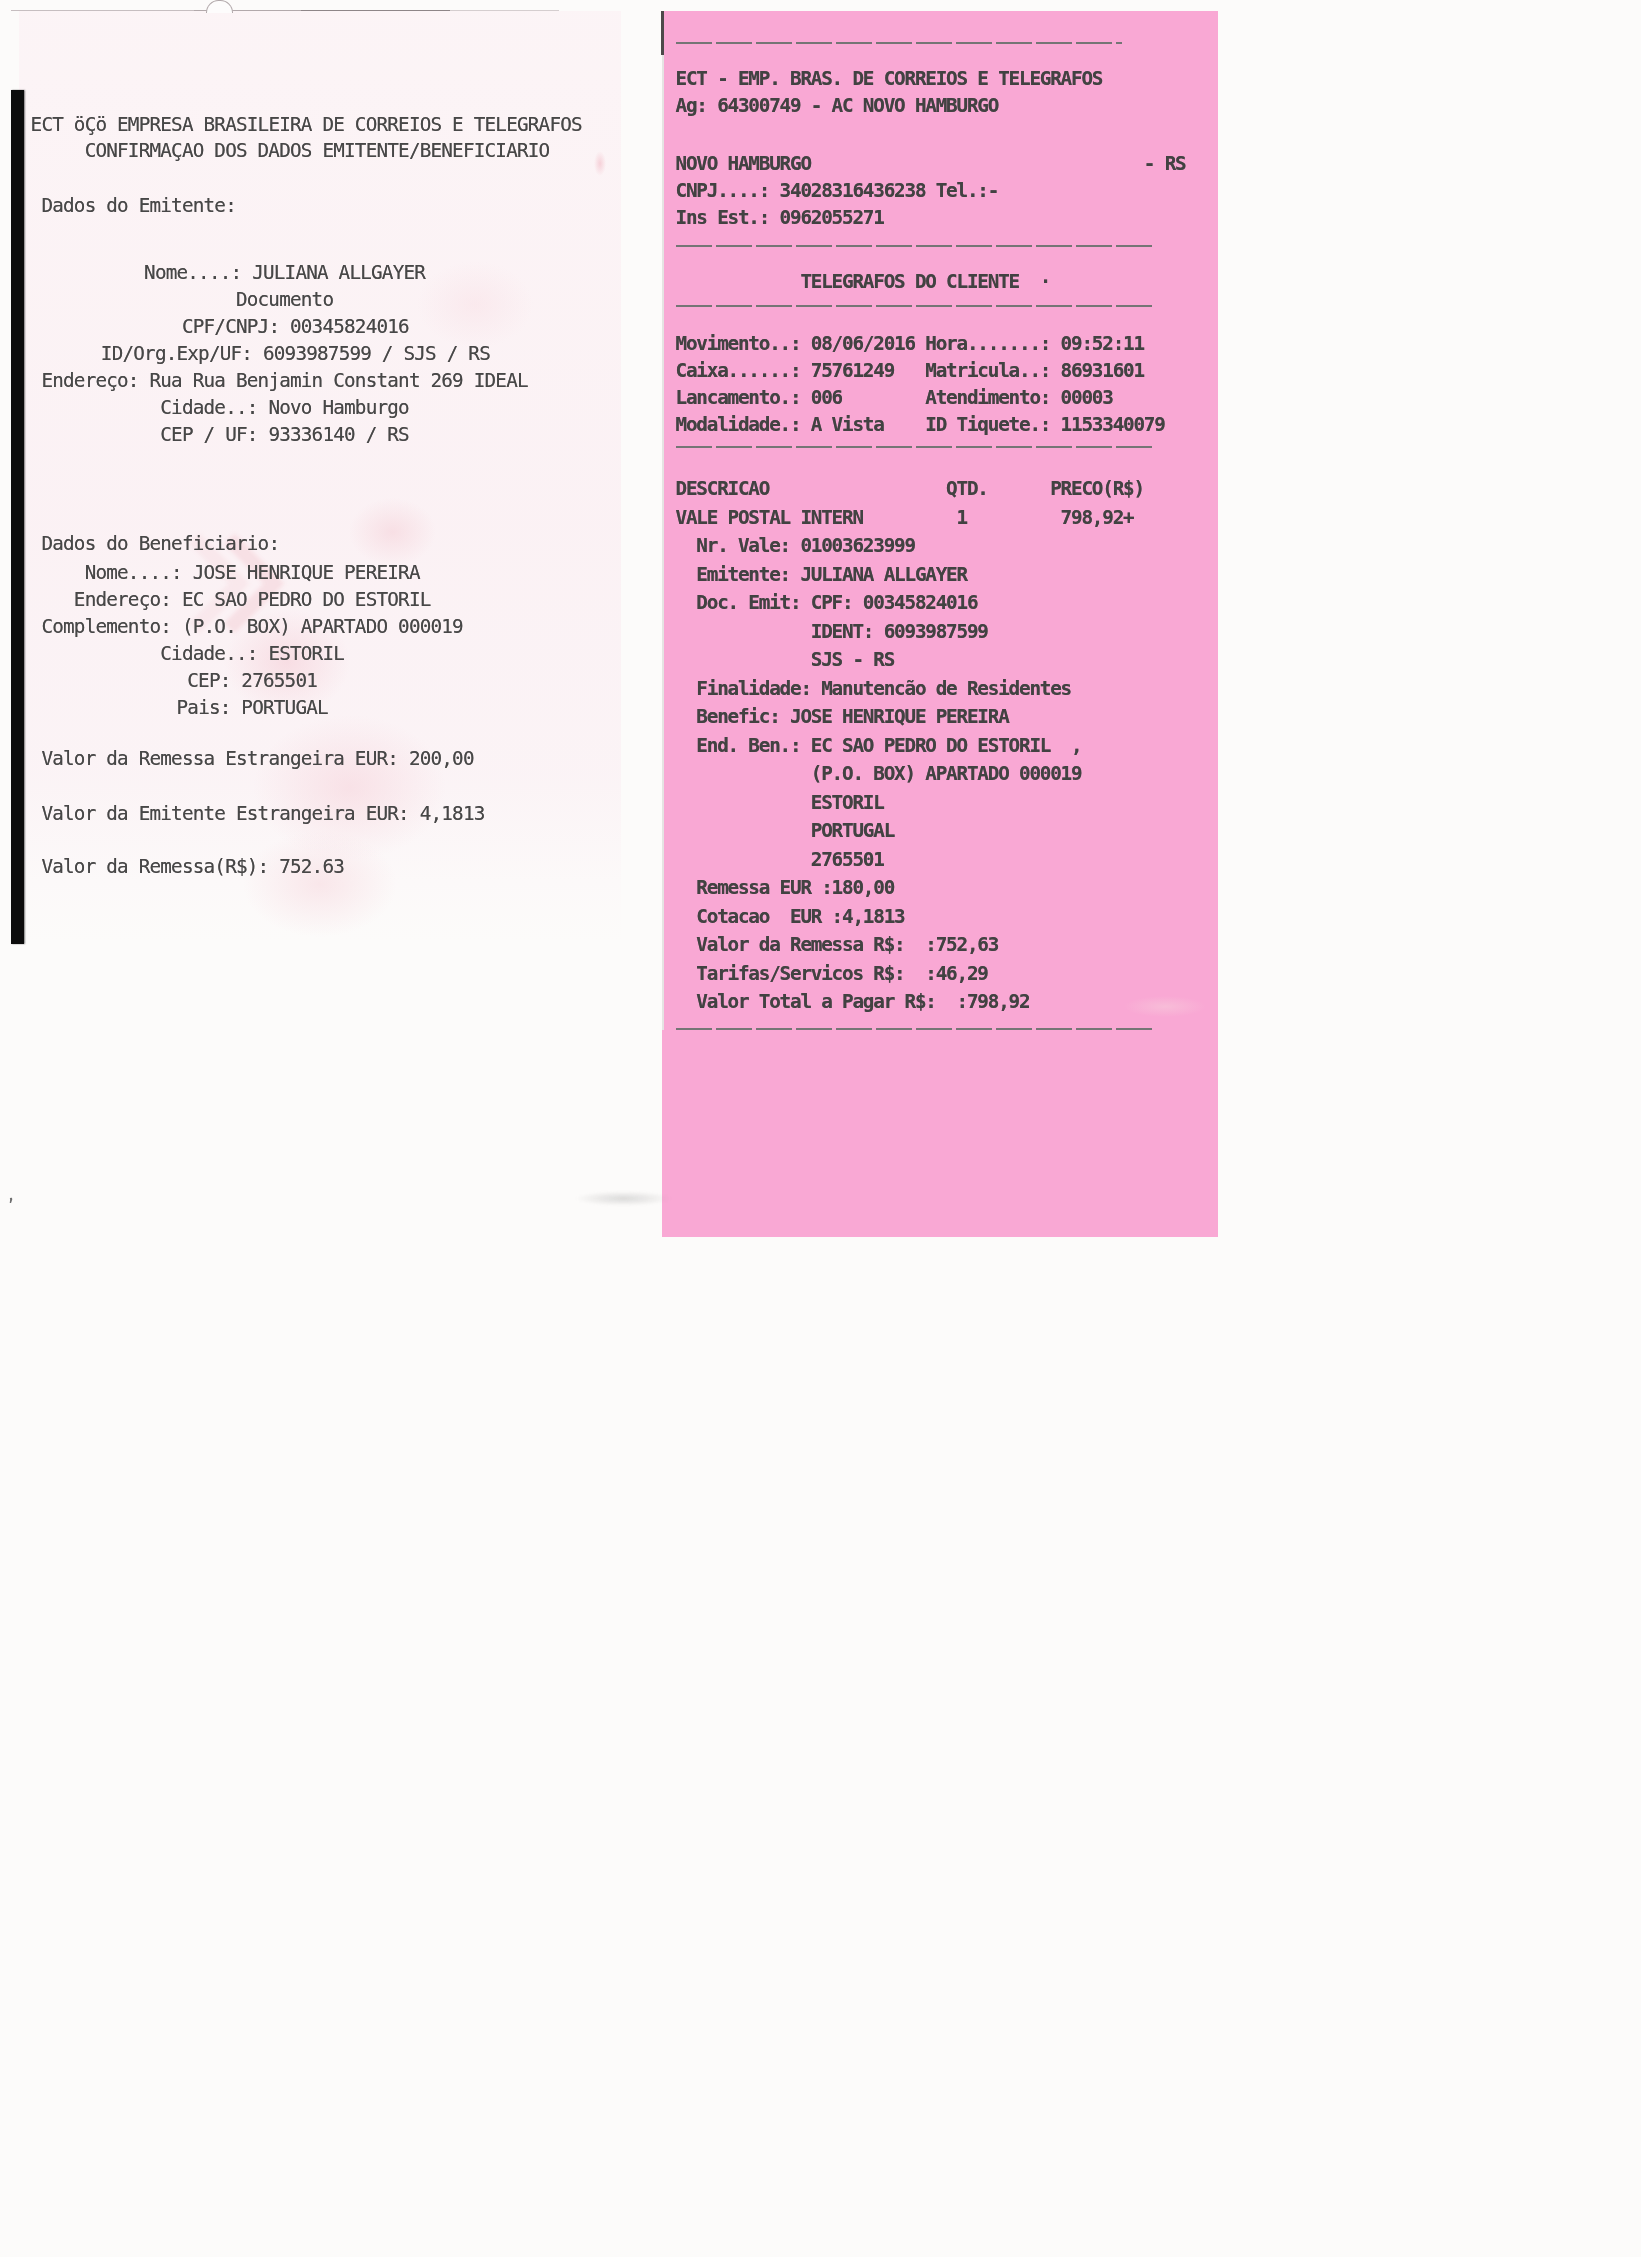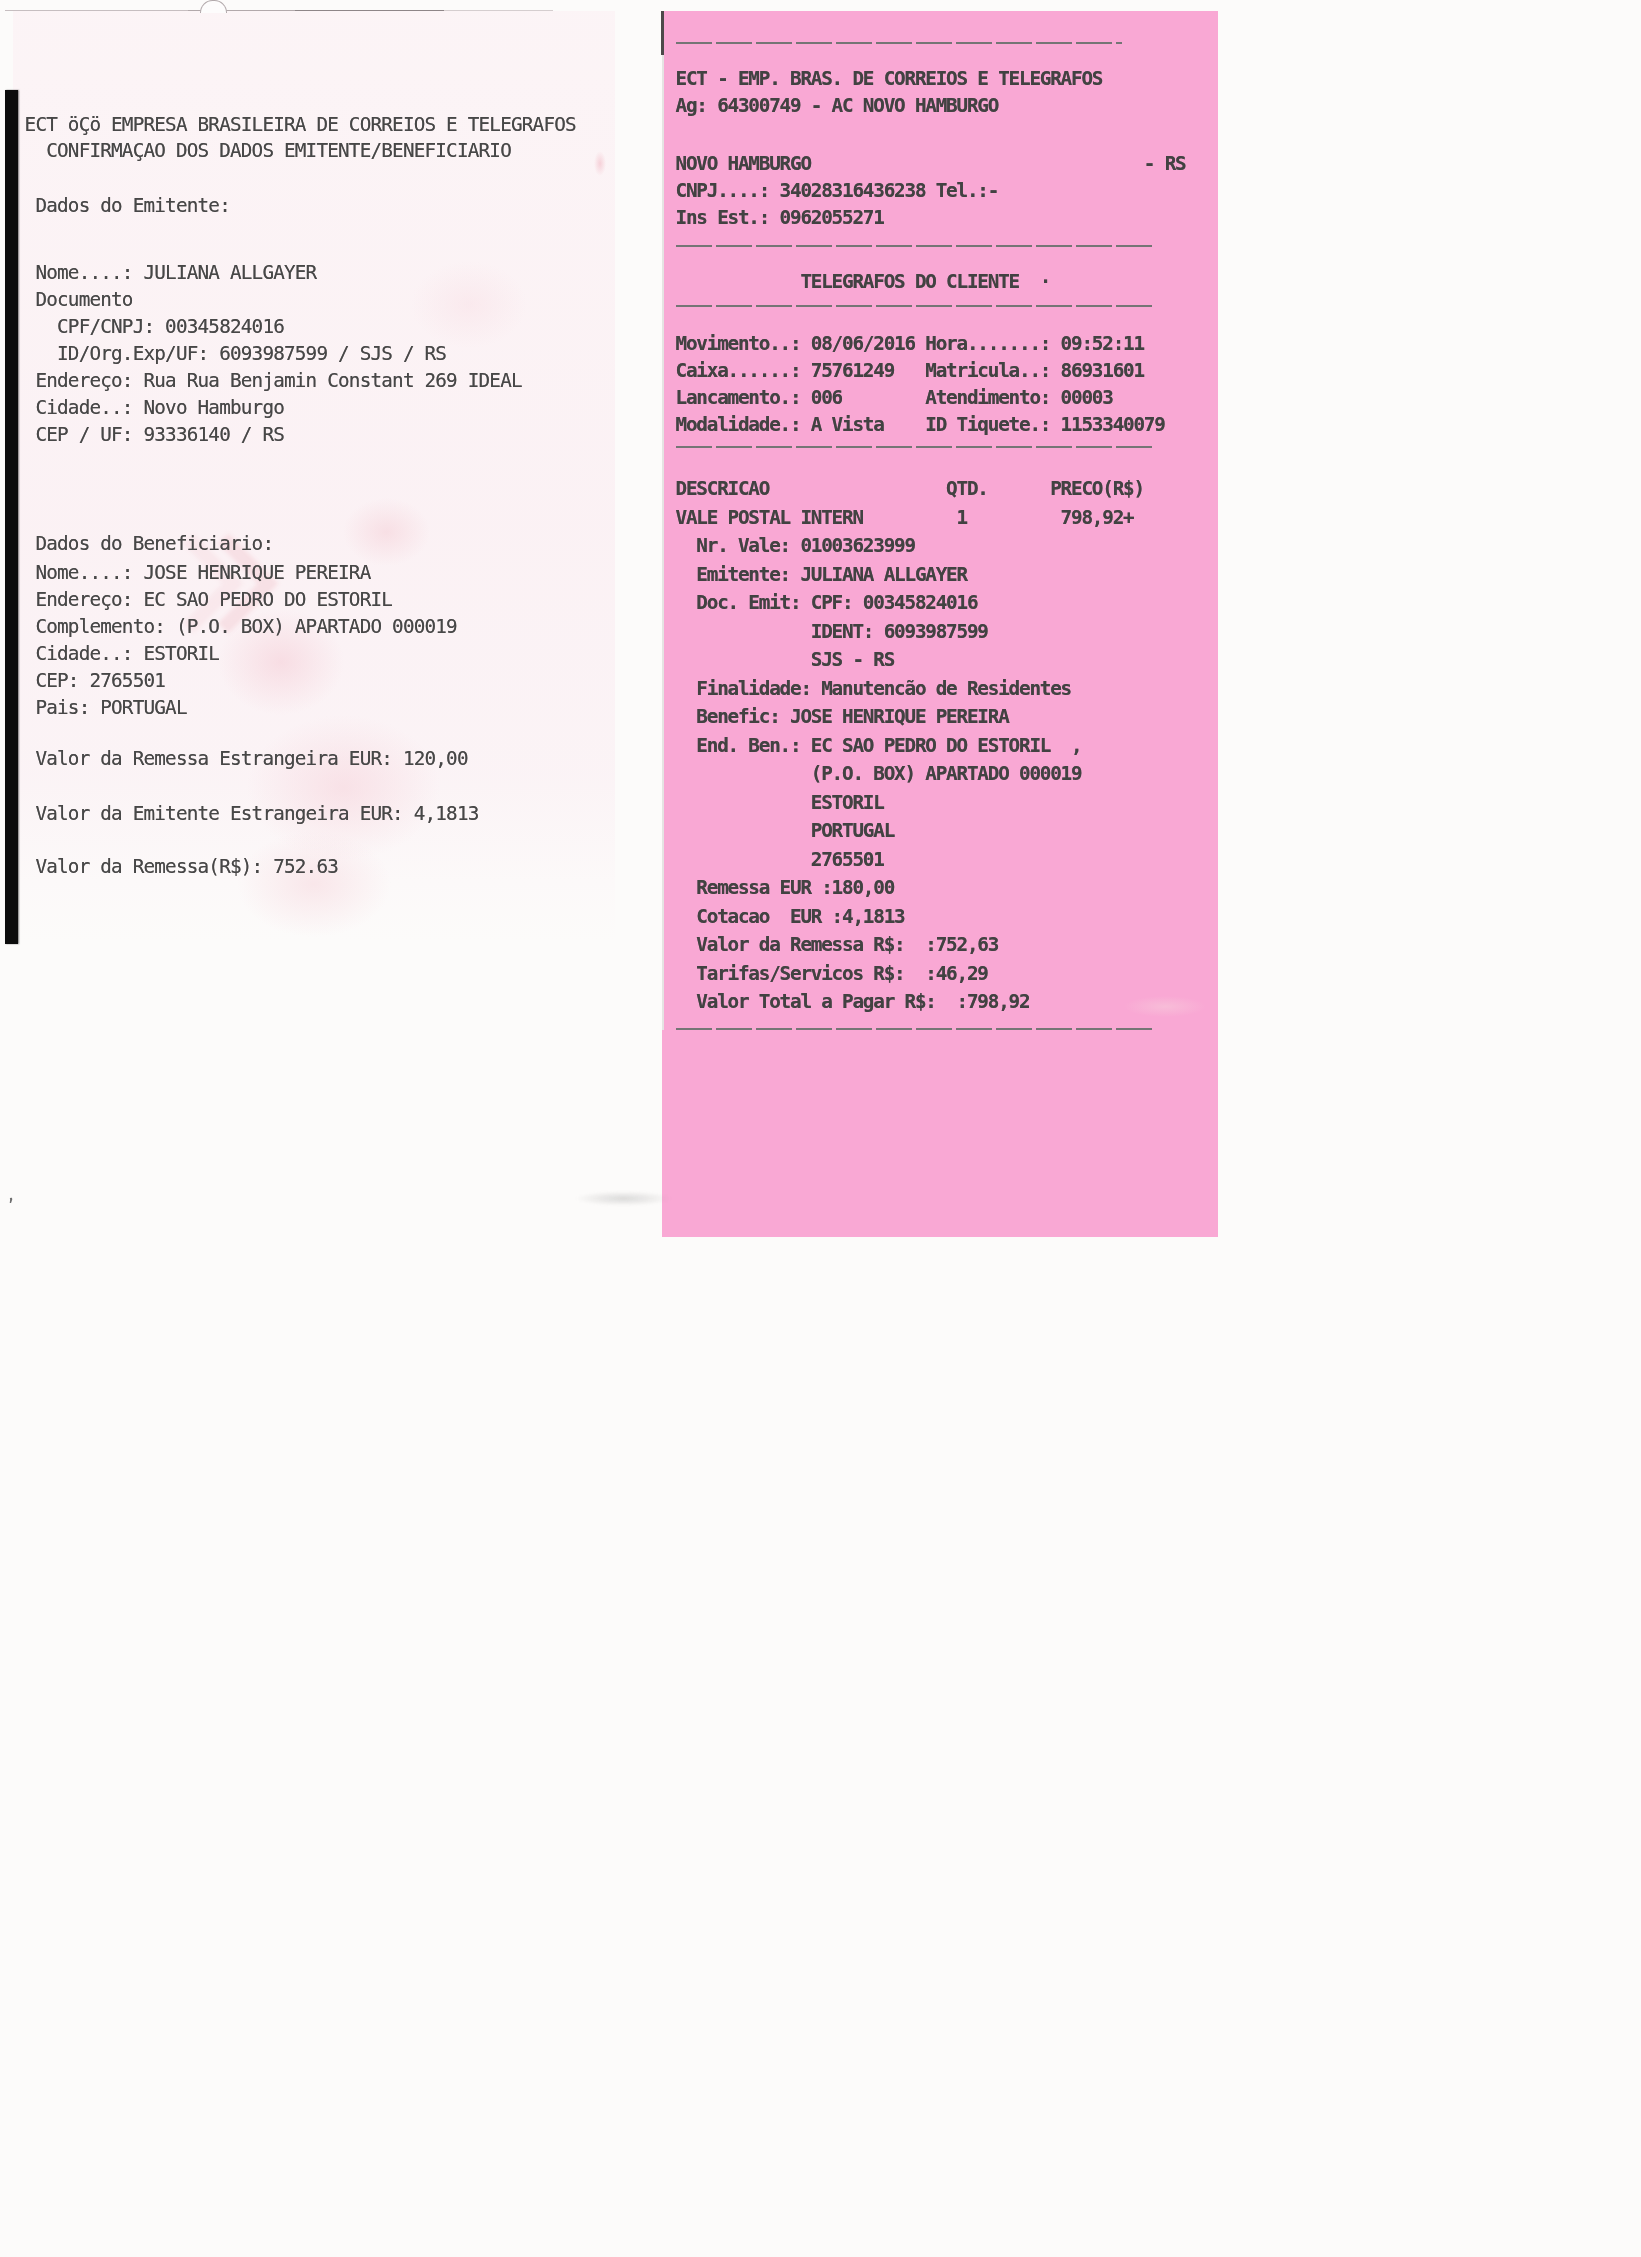--- a/index.html
+++ b/index.html
@@ -1,21 +1,21 @@
 <!DOCTYPE html>
 <html><head>
 <meta charset="utf-8">
 <style>
   html,body{margin:0;padding:0;background:#fcfbfa;}
   .canvas{position:relative;width:1641px;height:2257px;background:#fcfbfa;overflow:hidden;
           font-family:"DejaVu Sans Mono",monospace;}
   .paper{position:absolute;}
-  .paper-left{left:13px;top:10.6px;width:602px;height:931px;
+  .paper-left{left:19px;top:10.6px;width:602px;height:931px;
     background:linear-gradient(180deg, rgba(252,244,246,.95) 0%, rgba(251,241,244,.95) 55%,
-               rgba(251,242,245,.85) 82%, rgba(252,247,248,.45) 94%, rgba(252,247,248,0) 100%);}
+               rgba(251,242,245,.85) 82%, rgba(252,247,248,.45) 94%, rgba(252,247,248,0) 100%);text-align:center;}
   .paper-right{left:662px;top:11px;width:556px;height:1226px;background:#f9a8d4;font-weight:bold;}
   .txt{position:absolute;margin:0;white-space:pre;color:#474747;
        font-family:"DejaVu Sans Mono",monospace;font-size:19.3px;line-height:27px;
        text-shadow:0 0 0.6px rgba(70,70,70,.65);}
   .paper-left .txt{letter-spacing:-0.8px;}
   .paper-right .txt{letter-spacing:-1.2px;color:#424242;}
   .lh27{line-height:26px;}
   .items{line-height:28.5px;}
   .dash{position:absolute;left:13.5px;width:478px;height:1.9px;
         background:repeating-linear-gradient(90deg,#757575 0 36px,rgba(117,117,117,0) 36px 40px);}
@@ -65,21 +65,21 @@
 
     <pre class="txt" style="left:11.6px;top:473px;margin-top:46px;"> Dados do Beneficiario:</pre>
 
     <pre class="txt" style="left:11.6px;top:528px;margin-top:20px;"> Nome....: JOSE HENRIQUE PEREIRA
  Endereço: EC SAO PEDRO DO ESTORIL
  Complemento: (P.O. BOX) APARTADO 000019
  Cidade..: ESTORIL
  CEP: 2765501
  Pais: PORTUGAL</pre>
 
-    <pre class="txt" style="left:11.6px;top:734px;"> Valor da Remessa Estrangeira EUR: 120,00</pre>
+    <pre class="txt" style="left:11.6px;top:734px;"> Valor da Remessa Estrangeira EUR: 200,00</pre>
 
     <pre class="txt" style="left:11.6px;top:789px;"> Valor da Emitente Estrangeira EUR: 4,1813</pre>
 
     <pre class="txt" style="left:11.6px;top:842px;"> Valor da Remessa(R$): 752.63</pre>
   </section>
 
   <section class="paper paper-right">
     <div class="r-edge-dark"></div>
     <div class="r-edge-faint"></div>
 

